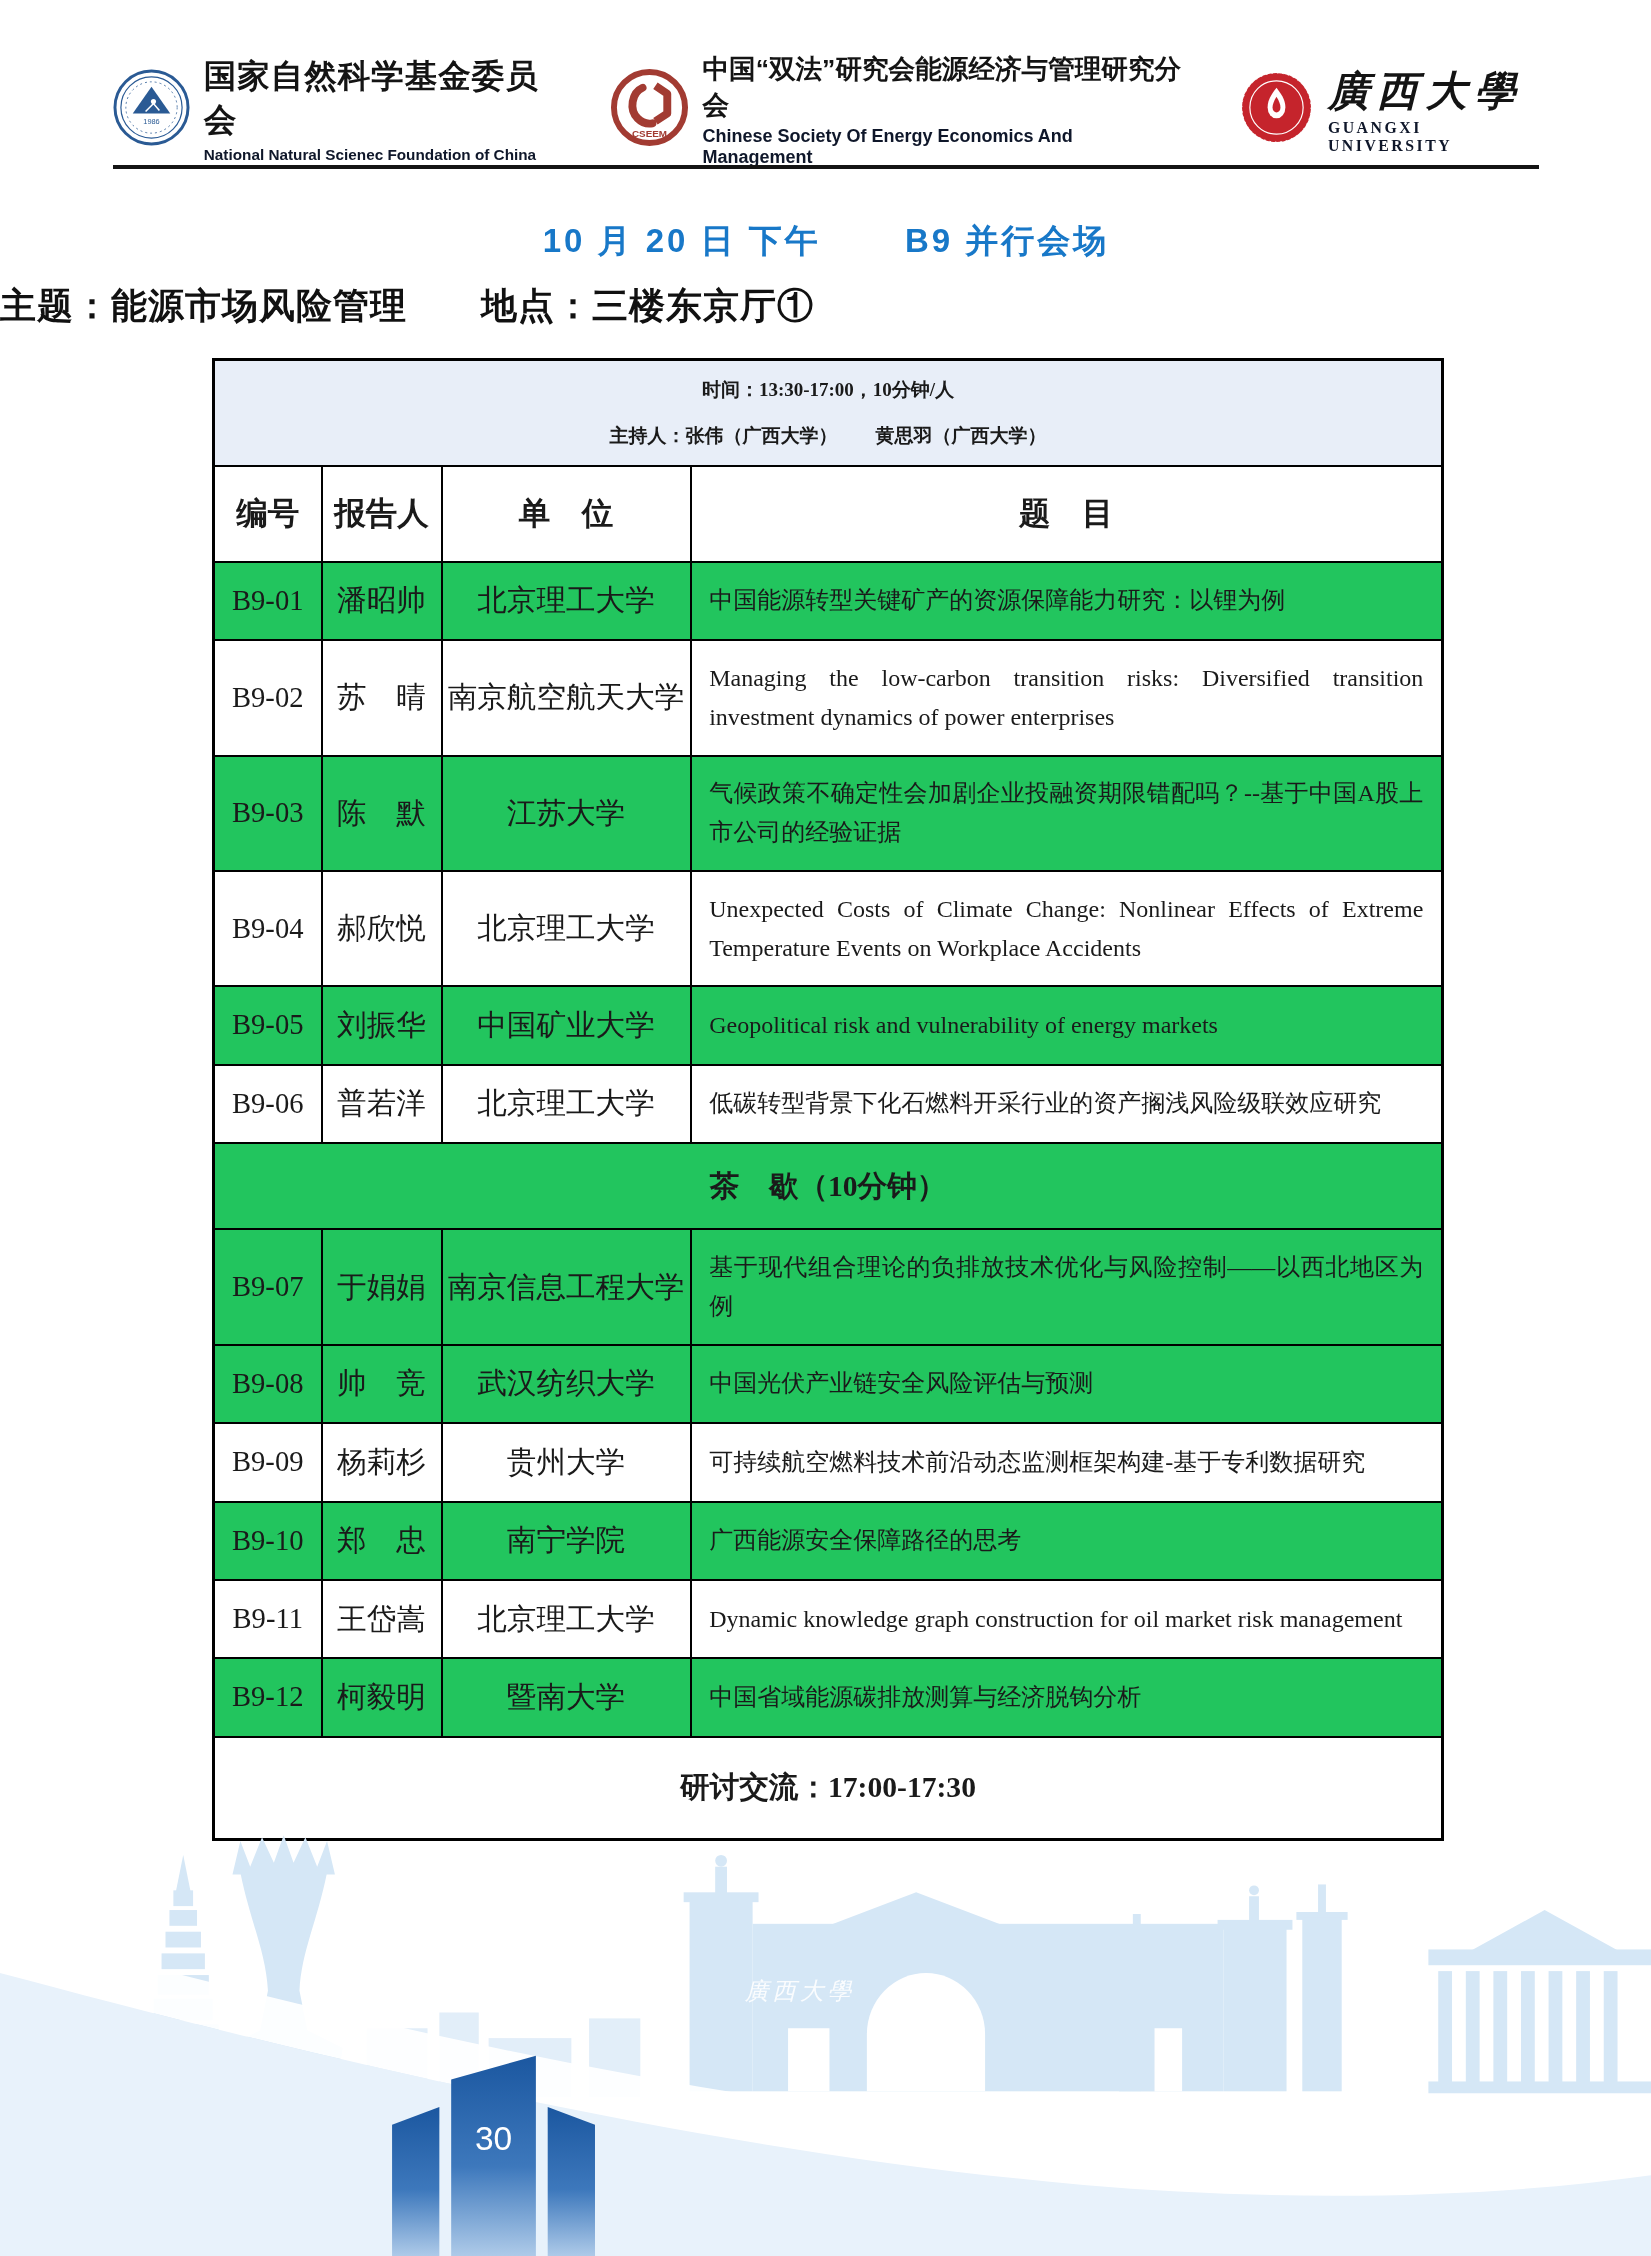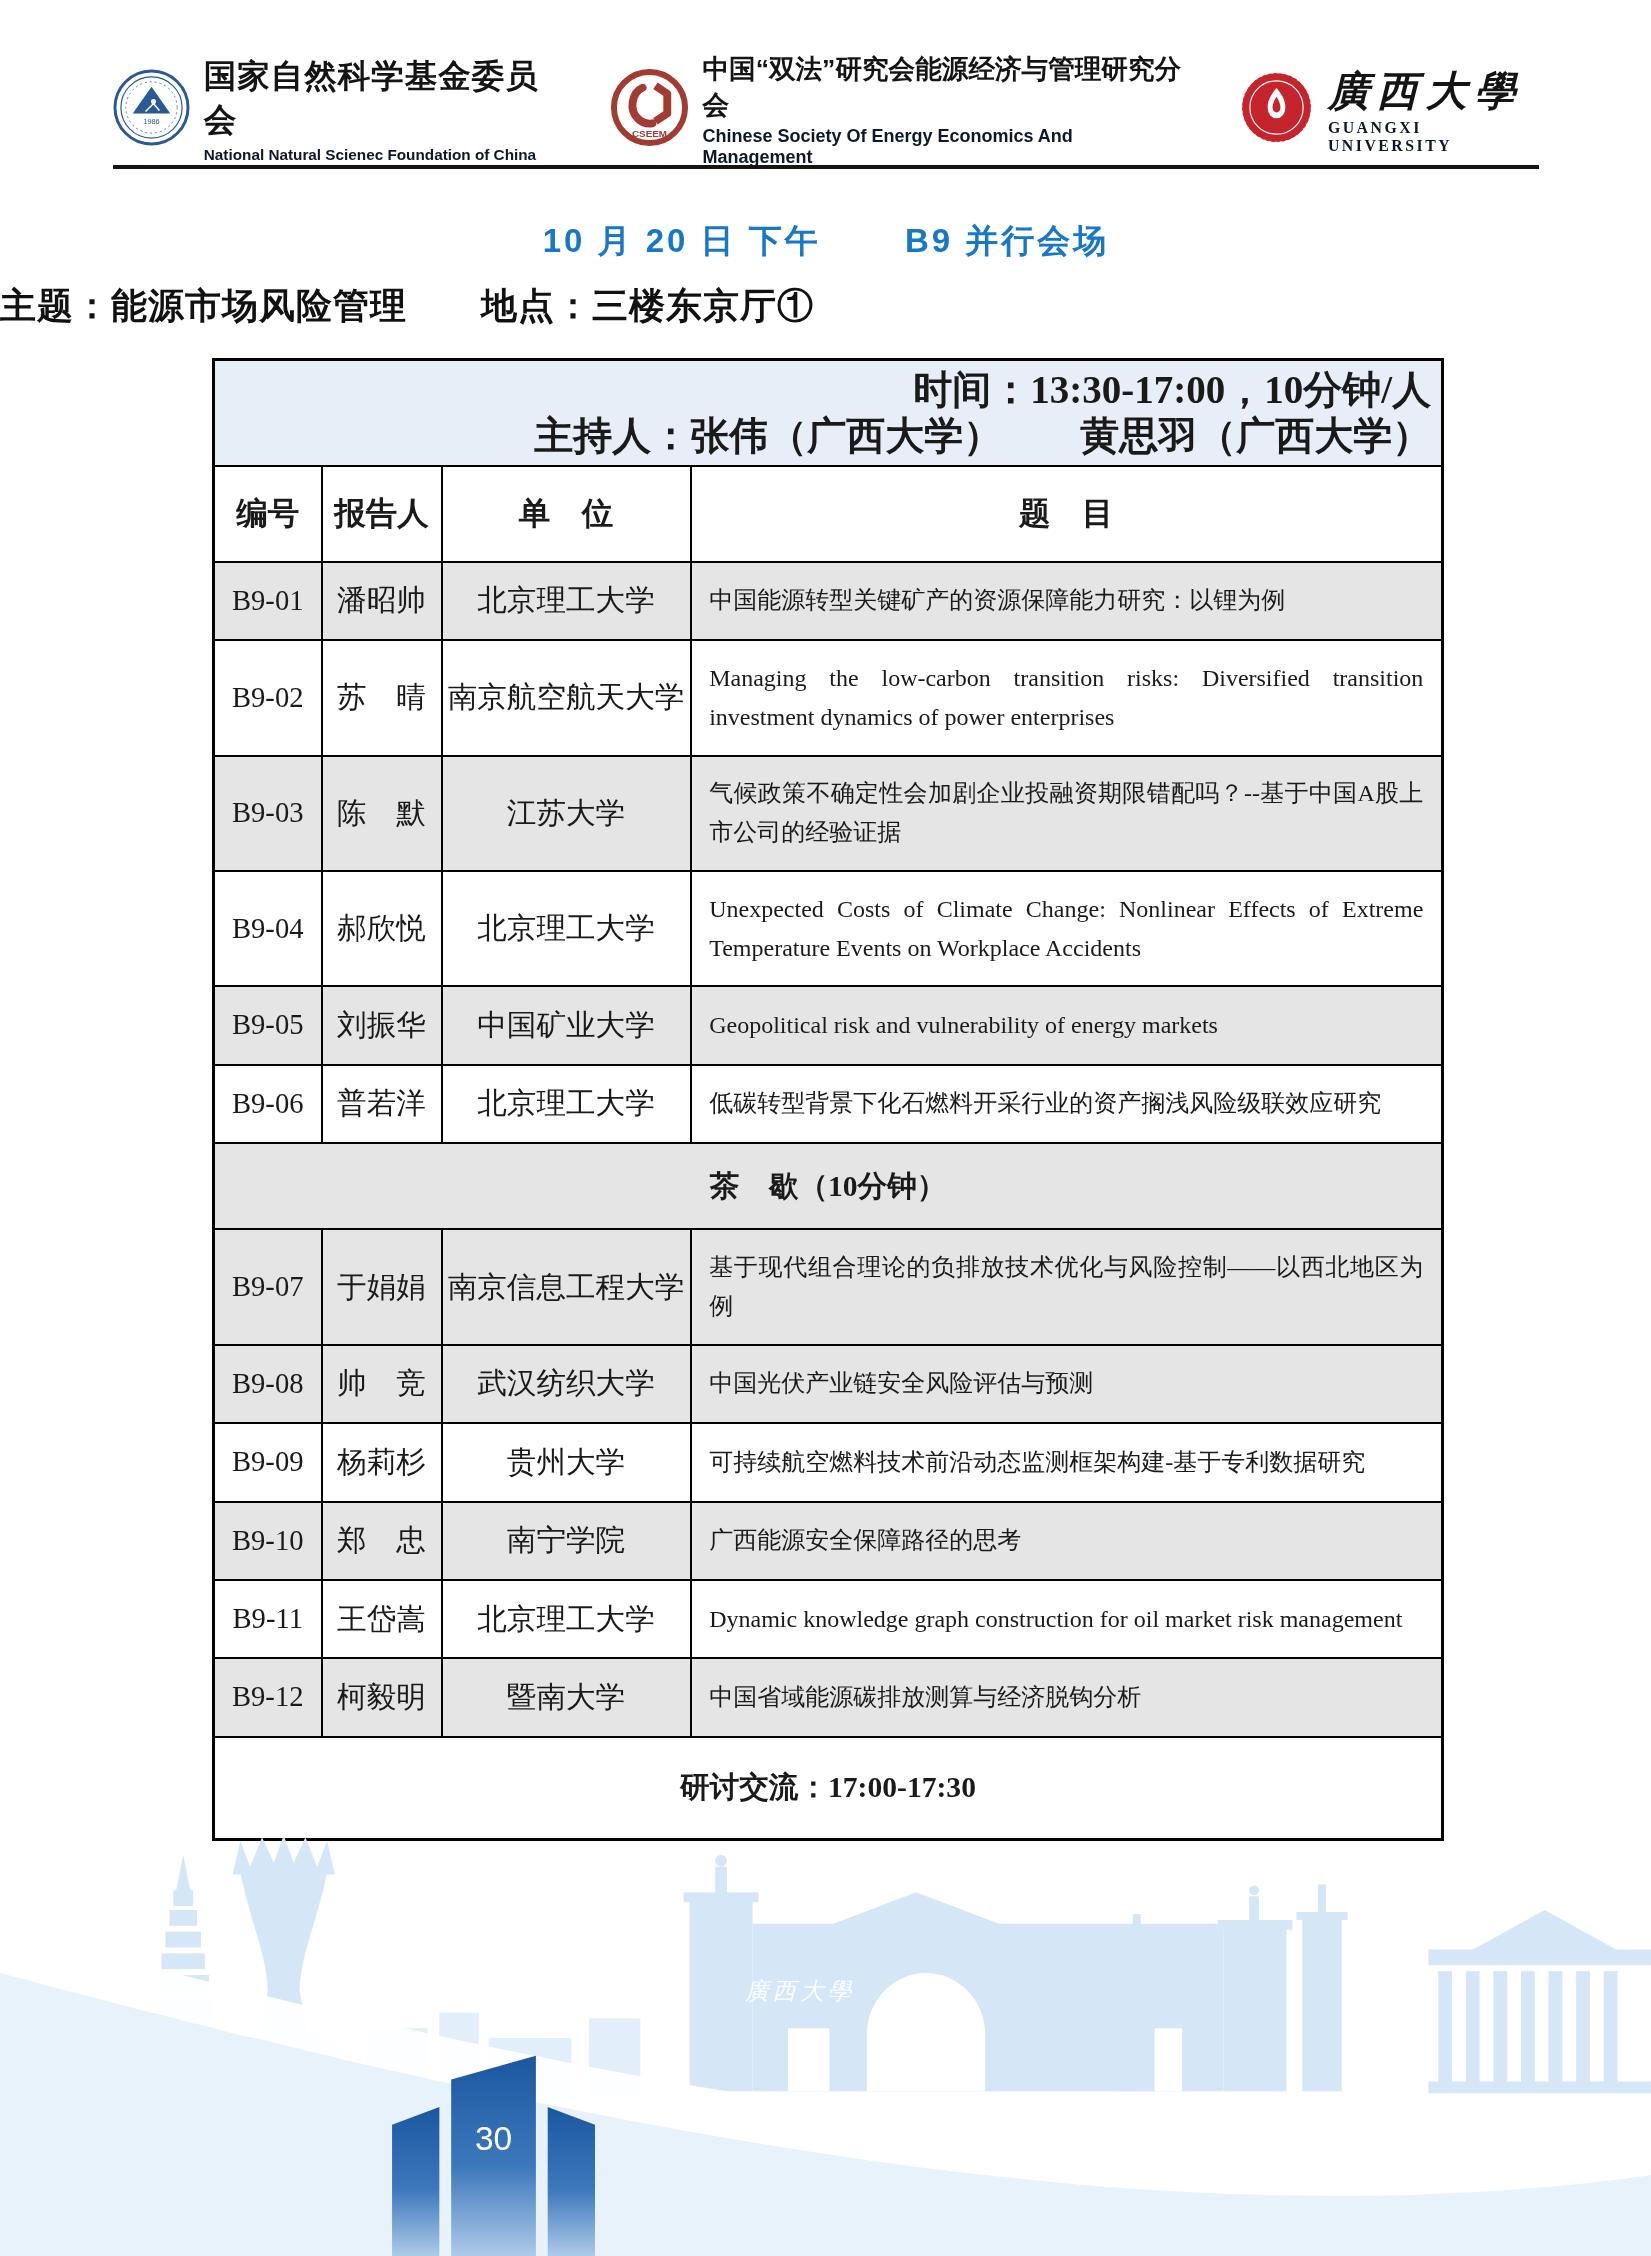--- a/index.html
+++ b/index.html
@@ -29,29 +29,29 @@
     text-align:center; font-family:"Liberation Sans", sans-serif; font-weight:bold;
     font-size:33px; letter-spacing:3px; color:#1878C8; }
   .topic-heading { position:absolute; top:282px; left:0; width:100%;
     font-family:"Liberation Sans", sans-serif; font-weight:bold;
     font-size:36px; letter-spacing:1px; color:#111111; }
 
   
   table.schedule { position:absolute; top:358px; left:212px; width:1229px;
     border-collapse:collapse; border:3px solid #000; table-layout:fixed; }
   table.schedule td, table.schedule th { border:2px solid #000; }
-  .info-cell { background:#E8EEF8; text-align:right; font-weight:bold;
-    font-size:39px; line-height:46px; padding:5.9px 9.9px; }
+  .info-cell { background:#E8EEF8; text-align:center; font-weight:bold;
+    font-size:19px; line-height:46px; padding:5.9px 9.9px; }
   th.colhead { background:#ffffff; font-size:31.5px; font-weight:bold;
     text-align:center; height:96px; padding:0 5.9px; }
   td.col-id { text-align:center; font-size:28.6px; padding:17.7px 3.9px; }
   td.col-speaker { text-align:center; font-size:29.6px; padding:17.7px 3.9px; }
   td.col-org { text-align:center; font-size:29.6px; padding:17.7px 3.9px; }
   td.col-title { text-align:justify; font-size:24px; line-height:39px; padding:17.7px 17.7px; }
-  tr.shaded td { background:#e5e5e5; }
+  tr.shaded td { background:#22c55e; }
   td.full { text-align:center; font-weight:bold; font-size:29.6px; padding:21.7px 9.9px; }
   td.closing { padding:29.6px 9.9px; }
 
   
   .footer-art { position:absolute; left:0; bottom:0; width:1652px; height:424px; }
 </style>
 </head>
 <body>
 
 <div class="page">

